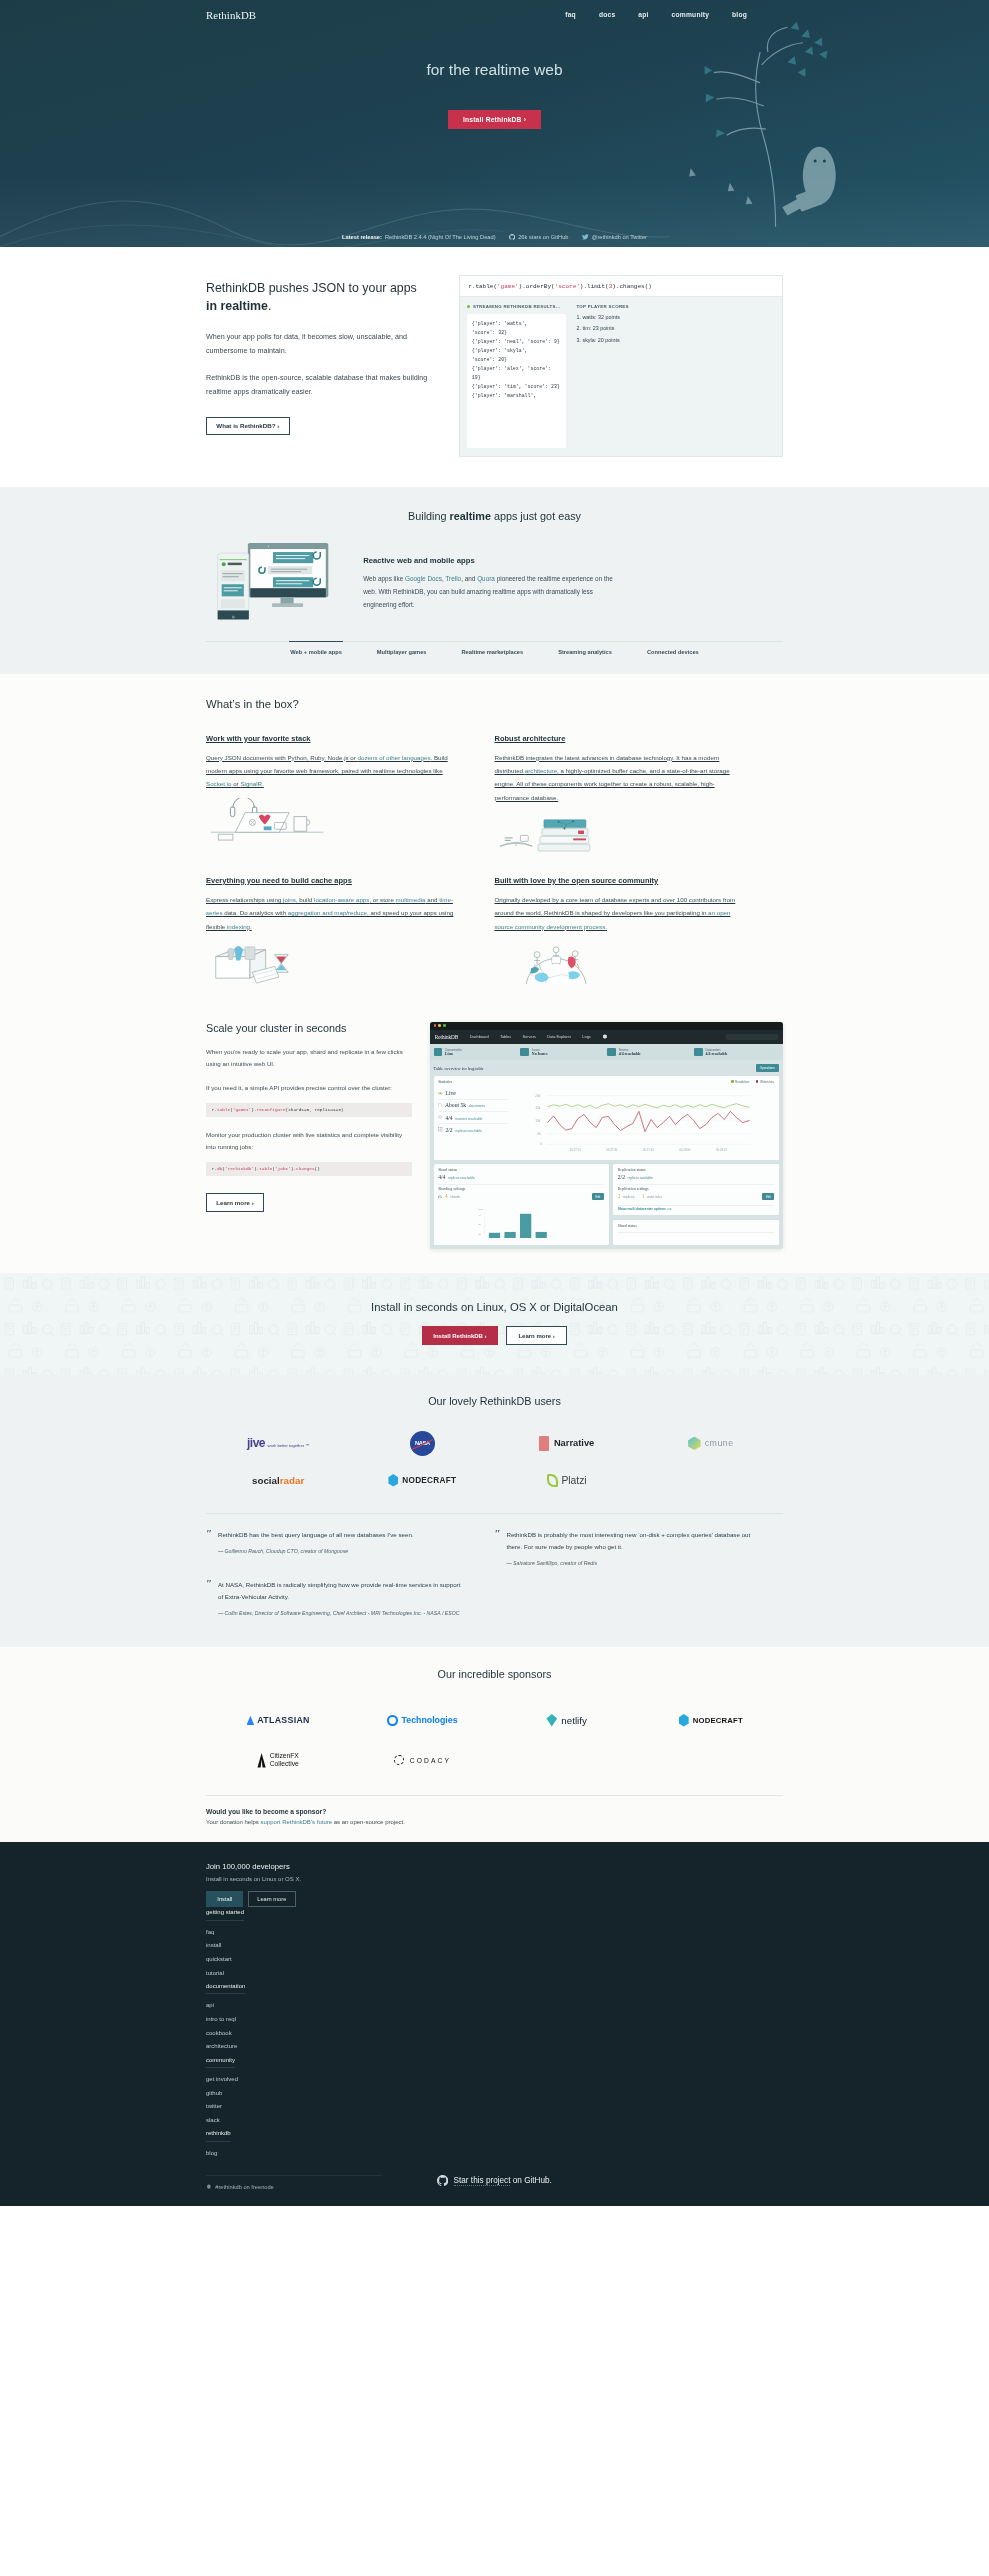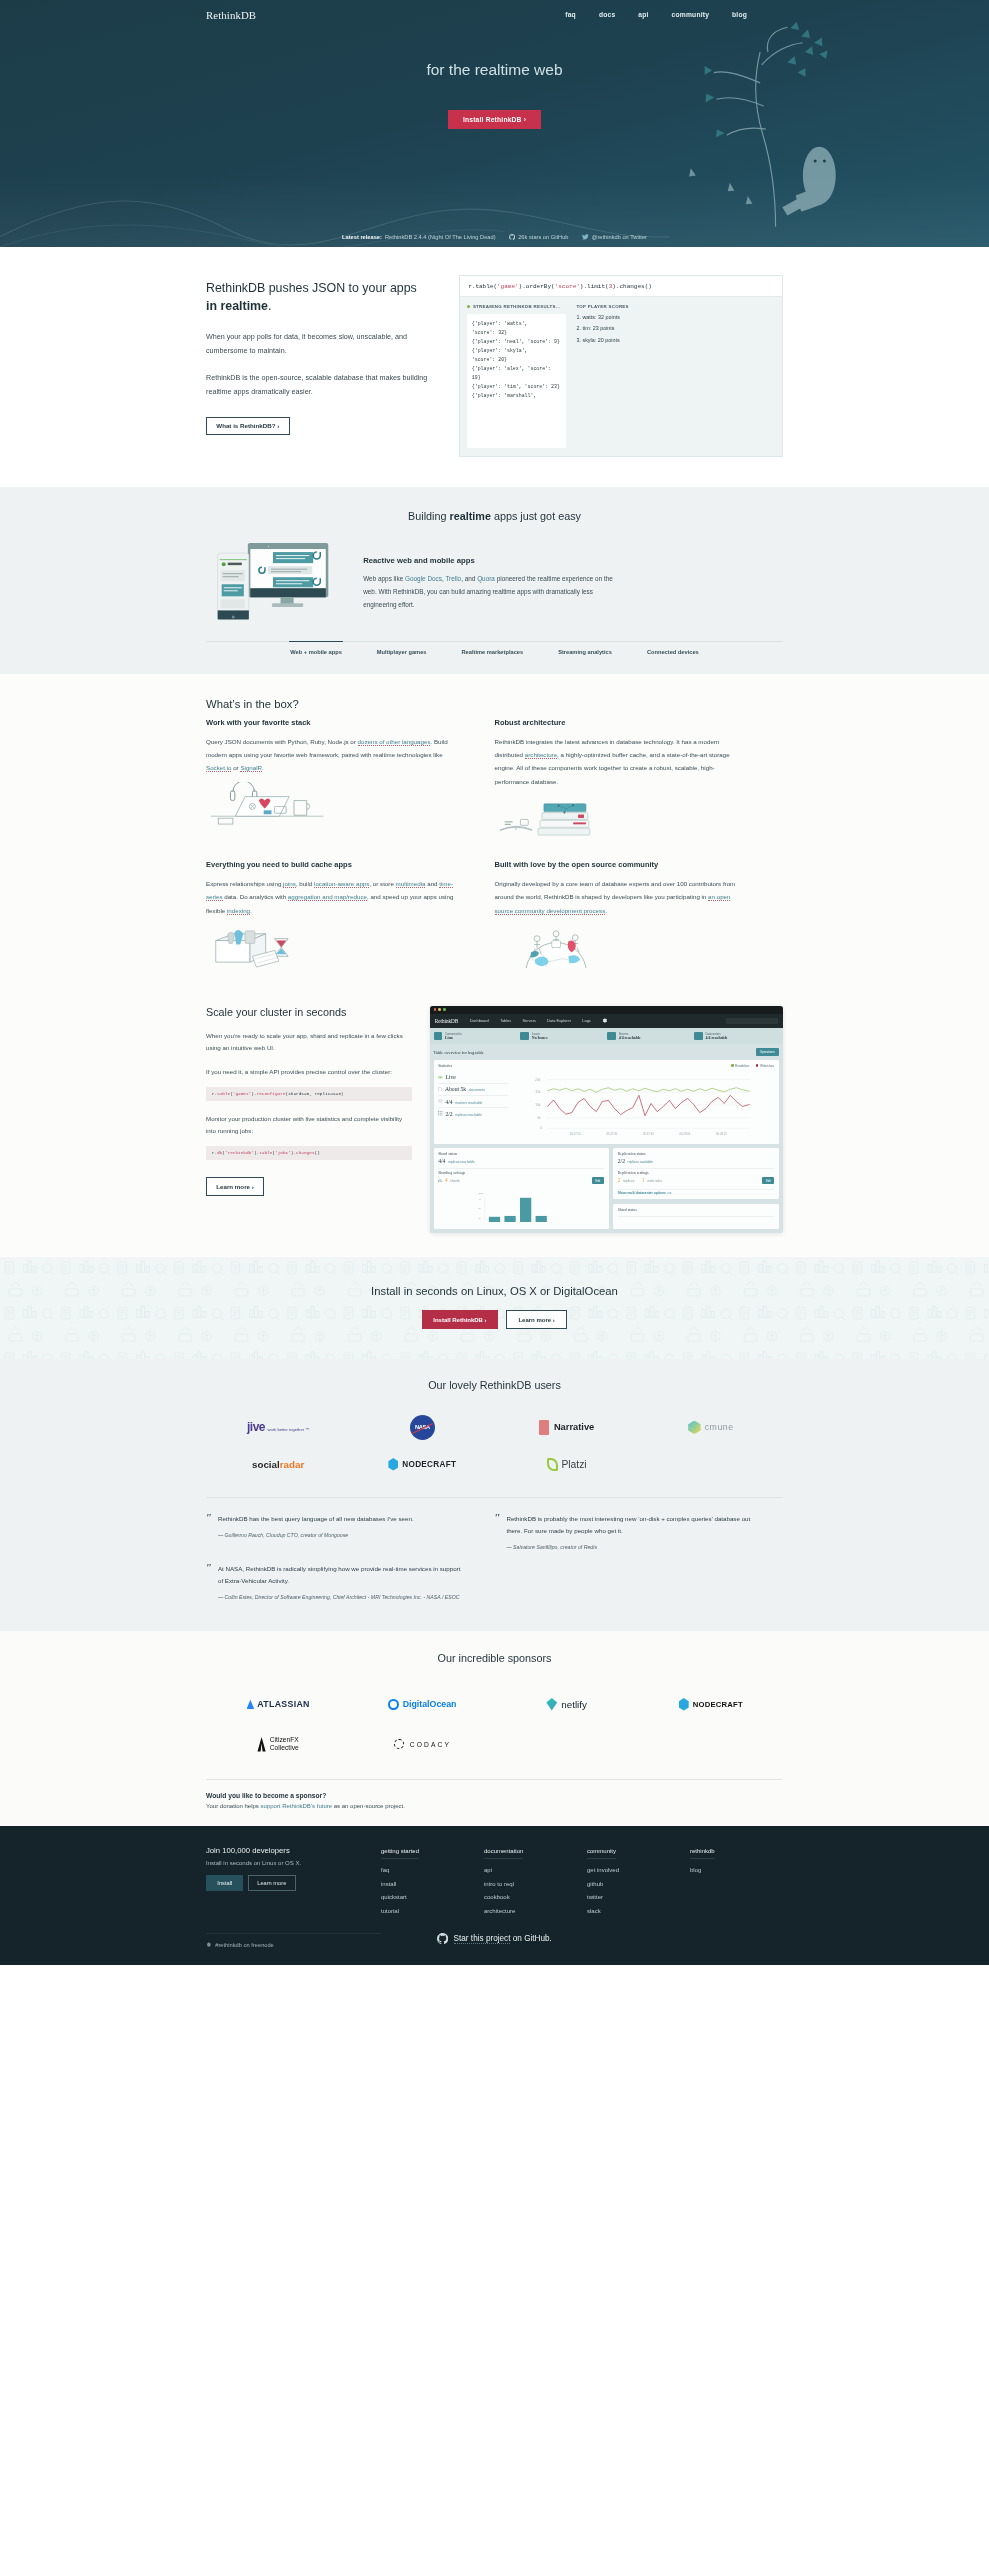--- a/index.html
+++ b/index.html
@@ -129,21 +129,21 @@
   }
   .tab {
     font-size: 5.7px; font-weight: 700; color: #39505a; padding: 6.7px 1px 0;
     border-top: 1px solid transparent; margin-top: -0.5px; cursor: pointer;
   }
   .tab.active { border-top-color: #2b4b56; }
 
   
   .sec-box { background: #fcfcfb; padding: 24px 0 24px; }
   .box-h { font-size: 11.3px; font-weight: 400; color: #1f3138; }
-  .box-grid { display: flex; flex-wrap: wrap; margin-top: 8px; }
+  .box-grid { display: flex; flex-wrap: wrap; margin-top: 24px; text-decoration: underline; }
   .box-cell { width: 50%; padding-right: 36px; margin-bottom: 5.2px; }
   .box-cell h3 { font-size: 7.5px; font-weight: 600; color: #1f3138; margin-bottom: 8.2px; }
   .box-cell p { font-size: 6.2px; line-height: 2.15; color: #3c4d54; }
   .box-cell a { color: #3f7f8f; text-decoration: none; border-bottom: 0.5px dotted #c2606c; }
   .box-art { height: 44px; margin-top: 7.2px; }
 
   
   .sec-scale { background: #fcfcfb; padding: 6.2px 0 24px; }
   .scale-row { display: flex; gap: 17.5px; }
   .scale-left { width: 206px; }
@@ -243,21 +243,21 @@
   .cfx-ico{width:8.2px;height:14.4px;background:#111;clip-path:polygon(50% 0,100% 100%,62% 100%,50% 45%,38% 100%,0 100%);}
   .lg-cod{display:flex;align-items:center;gap:5.7px;font-size:6.7px;letter-spacing:2.1px;color:#111;font-weight:500;}
   .cod-ico{width:10.3px;height:10.3px;border:1.5px dashed #111;border-radius:50%;}
   .spon-foot { border-top: 0.5px solid #e2e5e4; margin-top: 14.4px; padding-top: 12.4px; }
   .spon-foot h4 { font-size: 6.7px; font-weight: 600; color: #1f3138; }
   .spon-foot p { font-size: 6px; color: #3c4d54; margin-top: 3.6px; }
   .spon-foot a { color: #3f7f8f; text-decoration: none; }
 
   
   footer { background: #15242a; padding: 19.6px 0 20.6px; color: #cbd8db; }
-  .f-row { display: flex; }
+  .f-row { display: flex; flex-direction: column; }
   .f-left { width: 175px; }
   .f-left h4 { font-size: 7.7px; font-weight: 400; color: #eaf1f2; }
   .f-left p { font-size: 6px; color: #a9bcc1; margin-top: 5.2px; }
   .f-btns { display: flex; gap: 4.6px; margin-top: 9.3px; }
   .f-btn-fill { background: #26505c; color: #eef5f6; border: 0.5px solid #26505c; padding: 4.1px 10.3px; font-size: 5.7px; cursor: pointer; font-family:"Liberation Sans",sans-serif;}
   .f-btn-out { background: transparent; color: #dde7e9; border: 0.5px solid #4b6268; padding: 4.1px 8.2px; font-size: 5.7px; cursor: pointer; font-family:"Liberation Sans",sans-serif;}
   .f-col { width: 103px; }
   .f-col h5 { font-size: 6px; font-weight: 400; color: #e7eff0; padding-bottom: 4.1px; border-bottom: 0.5px solid #2c3c42; display: inline-block; }
   .f-col ul { list-style: none; margin-top: 6.2px; }
   .f-col li { margin-bottom: 4.6px; }
@@ -855,21 +855,21 @@
     <div class="spon-grid">
       <div class="spon-cell">
         <span class="lg-atl">
             <i class="atl-ico"></i>
             <span>ATLASSIAN</span>
           </span>
       </div>
       <div class="spon-cell">
         <span class="lg-do">
             <i class="do-ico"></i>
-            <span>DigitalOcean</span>
+            <span>Technologies</span>
           </span>
       </div>
       <div class="spon-cell">
         <span class="lg-ntl">
             <i class="ntl-ico"></i>
             <span>netlify</span>
           </span>
       </div>
       <div class="spon-cell">
         <span class="lg-nc2">

